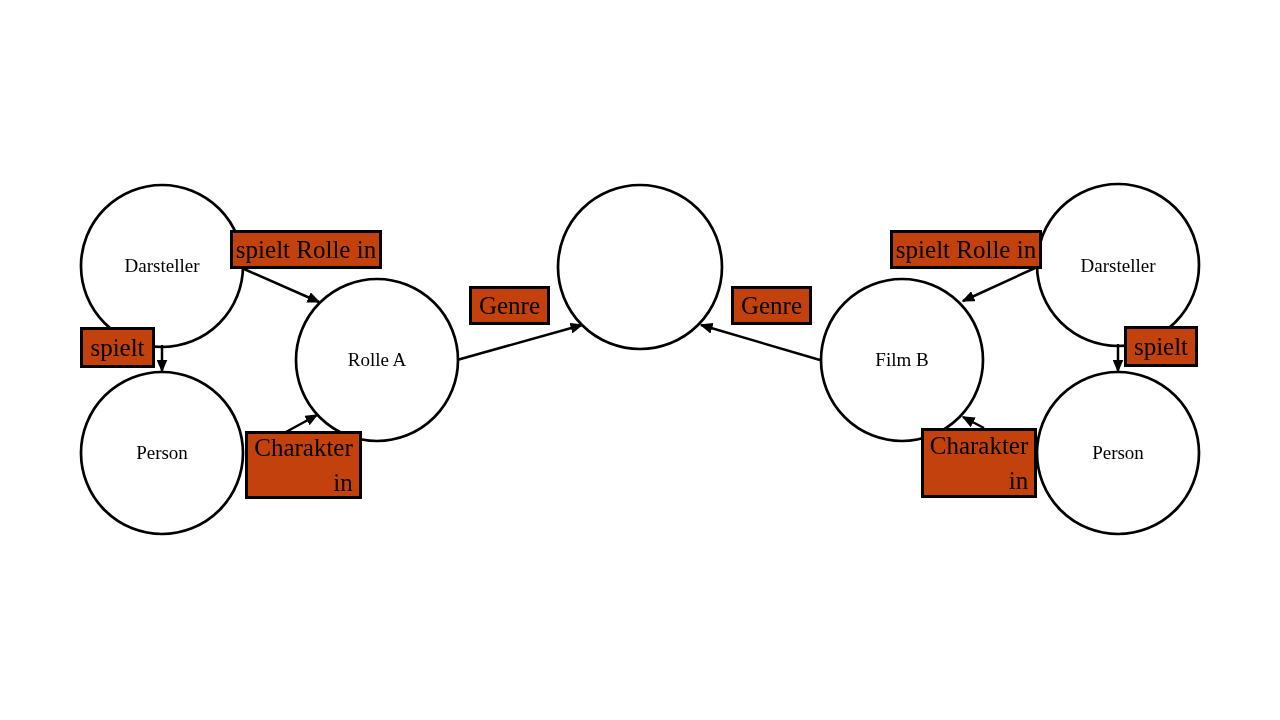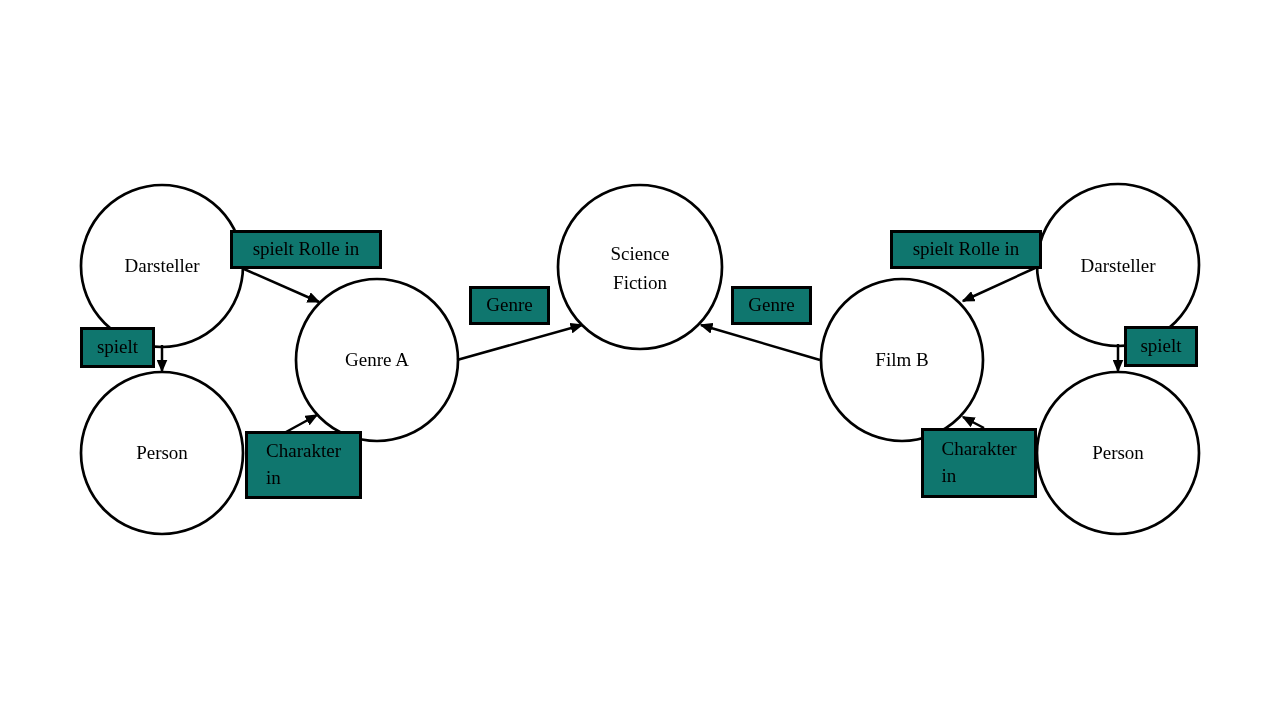--- a/index.html
+++ b/index.html
@@ -24,27 +24,27 @@
     font-size: 19px;
     line-height: 1.5;
     text-align: center;
     white-space: pre-line;
     pointer-events: none;
   }
   .edge-box {
     position: absolute;
     box-sizing: border-box;
     border: 3px solid #000000;
-    background: #0f766e;
+    background: #c2410c;
     display: flex;
     align-items: center;
     justify-content: center;
-    font-size: 19px;
+    font-size: 25px;
     line-height: 1.42;
-    text-align: left;
+    text-align: right;
     white-space: pre-line;
   }
 </style>
 </head>
 <body>
 
 <div class="stage">
 
   <svg class="shape-layer" viewBox="0 0 1280 720" xmlns="http://www.w3.org/2000/svg">
     <defs>
@@ -66,23 +66,21 @@
     <line x1="286" y1="432" x2="317" y2="415" stroke="#000000" stroke-width="2.5" marker-end="url(#arrowhead)"></line>
     <line x1="457" y1="360" x2="582" y2="325" stroke="#000000" stroke-width="2.5" marker-end="url(#arrowhead)"></line>
     <line x1="820" y1="360" x2="701" y2="325" stroke="#000000" stroke-width="2.5" marker-end="url(#arrowhead)"></line>
     <line x1="1035" y1="268" x2="963" y2="301" stroke="#000000" stroke-width="2.5" marker-end="url(#arrowhead)"></line>
     <line x1="1118" y1="344" x2="1118" y2="371" stroke="#000000" stroke-width="2.5" marker-end="url(#arrowhead)"></line>
     <line x1="984" y1="428" x2="963" y2="417" stroke="#000000" stroke-width="2.5" marker-end="url(#arrowhead)"></line>
   </svg>
 
   <div class="node-label" style="left:162px;  top:266px;">Darsteller</div>
   <div class="node-label" style="left:162px;  top:453px;">Person</div>
-  <div class="node-label" style="left:377px;  top:360px;">Genre A</div>
-  <div class="node-label" style="left:640px;  top:268px;">Science
-Fiction</div>
+  <div class="node-label" style="left:377px;  top:360px;">Rolle A</div>
   <div class="node-label" style="left:902px;  top:360px;text-align:right;">Film B</div>
   <div class="node-label" style="left:1118px; top:266px;">Darsteller</div>
   <div class="node-label" style="left:1118px; top:453px;">Person</div>
 
   <div class="edge-box" style="left:230px;  top:230px; width:152px; height:39px;">spielt Rolle in</div>
   <div class="edge-box" style="left:80px;   top:327px; width:75px;  height:41px;">spielt</div>
   <div class="edge-box" style="left:245px;  top:431px; width:117px; height:68px;">Charakter
 in</div>
   <div class="edge-box" style="left:469px;  top:286px; width:81px;  height:39px;">Genre</div>
   <div class="edge-box" style="left:731px;  top:286px; width:81px;  height:39px;">Genre</div>

